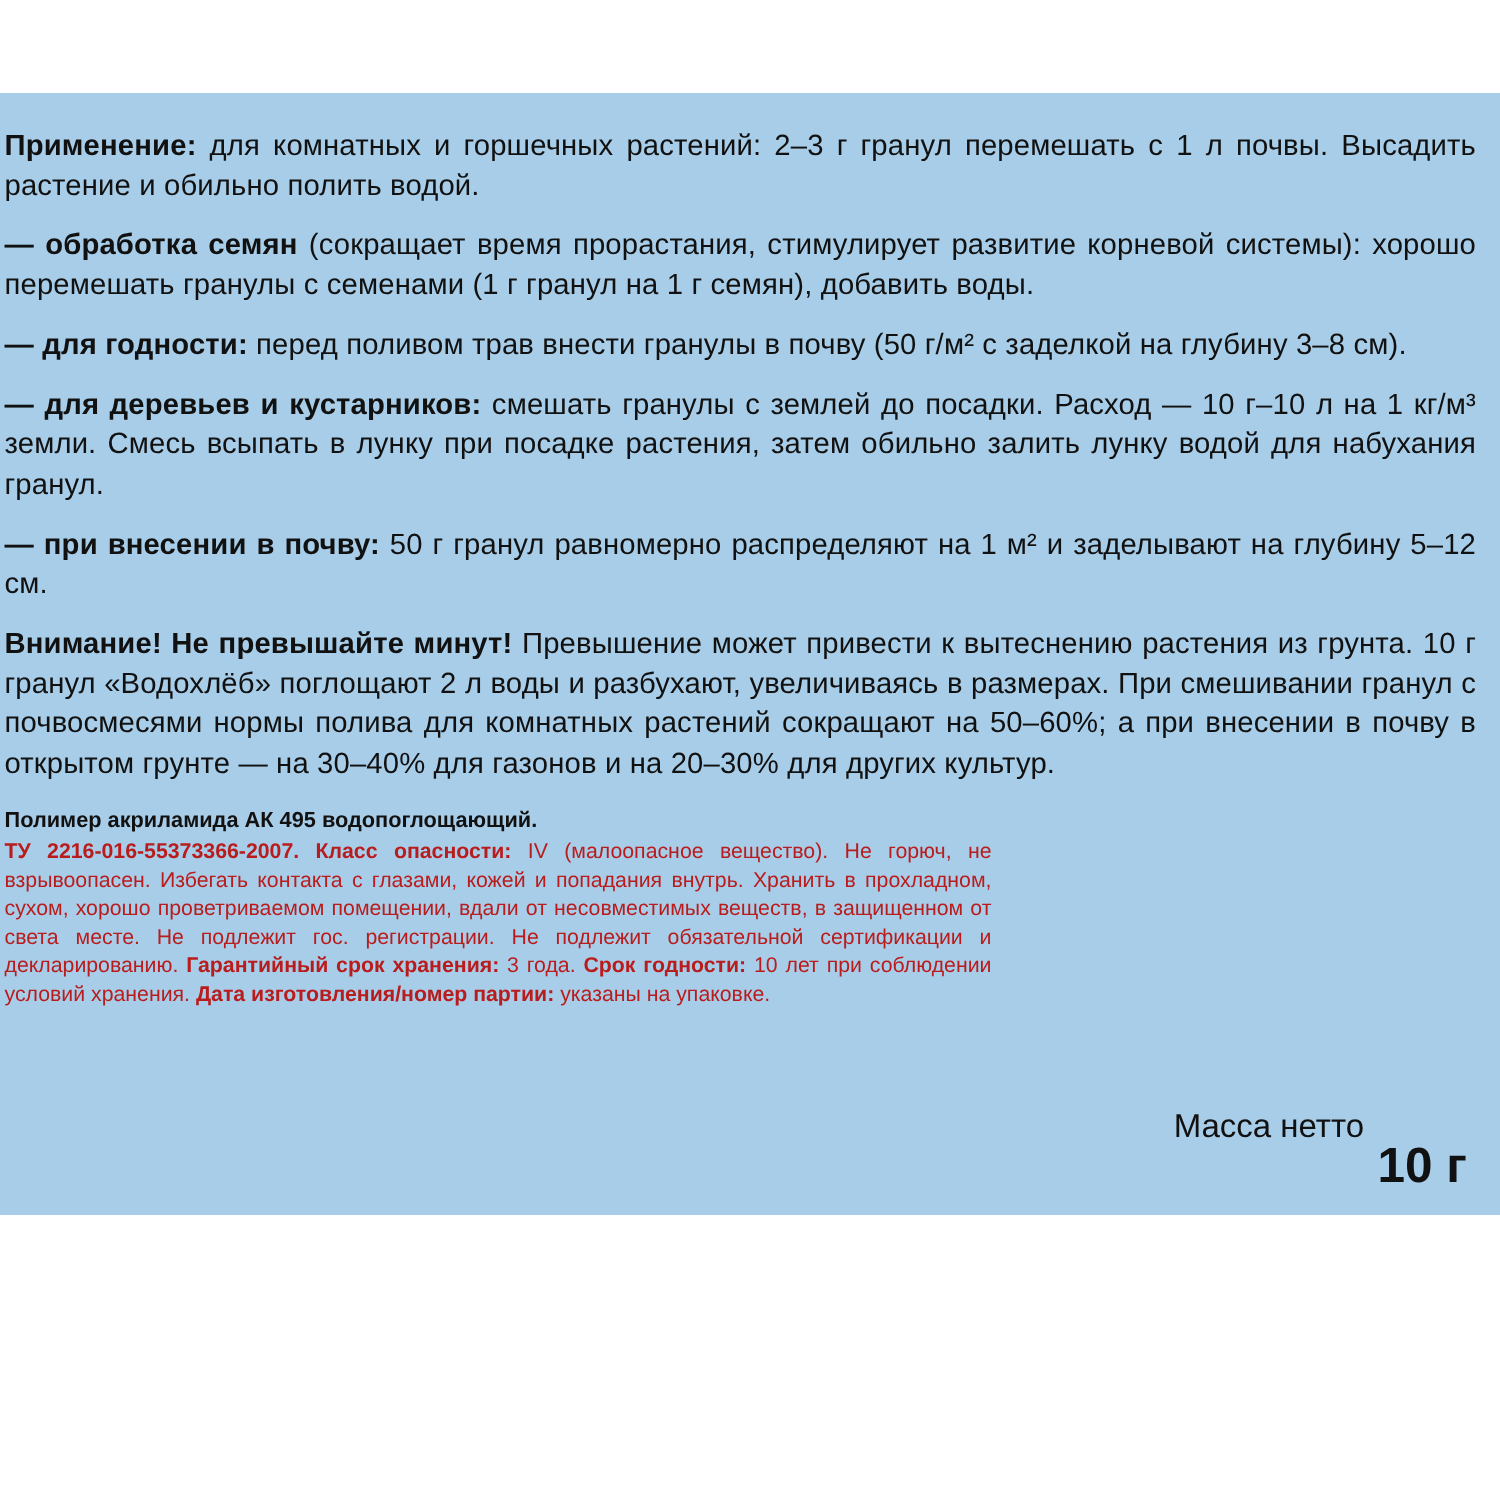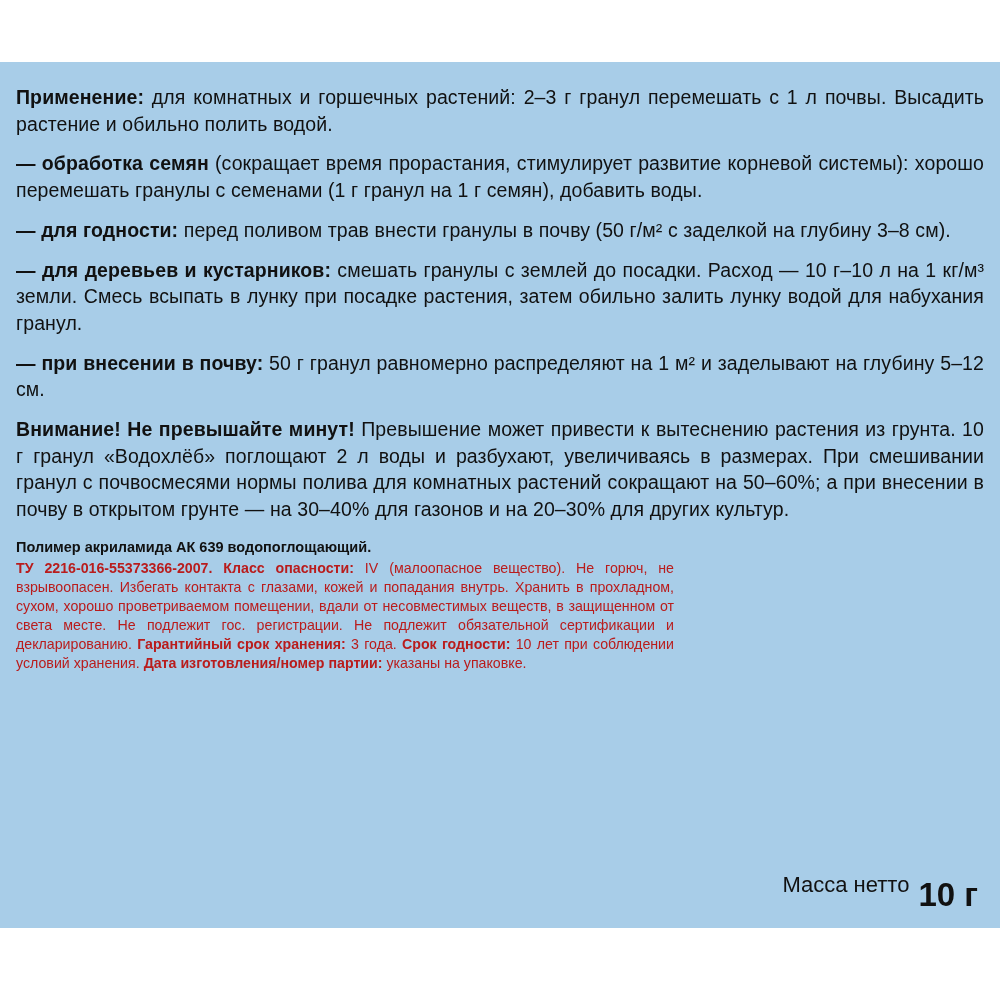--- a/index.html
+++ b/index.html
@@ -11,24 +11,24 @@
     height: 1000px;
     background: #ffffff;
     font-family: "Liberation Sans", sans-serif;
     overflow: hidden;
   }
   .label {
     position: absolute;
     left: 0;
     top: 62px;
     width: 1000px;
-    height: 866px;
+    height: 748px;
     background: #a8cde8;
     box-sizing: border-box;
-    padding: 22px 16px 0 16px;
+    padding: 22px 16px 0 3px;
   }
   .para {
     font-size: 19.5px;
     line-height: 1.37;
     color: #111111;
     text-align: justify;
     margin: 0 0 13px 0;
     letter-spacing: 0.1px;
     -webkit-hyphens: none;
     hyphens: none;
@@ -58,21 +58,21 @@
     max-width: 658px;
   }
   .fine b {
     font-weight: bold;
   }
   .mass {
     position: absolute;
     right: 22px;
     bottom: 14px;
     display: flex;
-    align-items: center;
+    align-items: flex-start;
     gap: 9px;
   }
   .mass-label {
     font-size: 22px;
     color: #111111;
   }
   .mass-value {
     font-size: 33px;
     font-weight: bold;
     color: #111111;
@@ -107,21 +107,21 @@
   <p class="para">
     <b class="dash">—</b>
     <b>при внесении в почву:</b><span> 50 г гранул равномерно распределяют на 1 м² и заделывают на глубину 5–12 см.</span>
   </p>
 
   <p class="para">
     <b>Внимание! Не превышайте минут!</b><span> Превышение может привести к вытеснению растения из грунта. 10 г гранул «Водохлёб» поглощают 2 л воды и разбухают, увеличиваясь в размерах. При смешивании гранул с почвосмесями нормы полива для комнатных растений сокращают на 50–60%; а при внесении в почву в открытом грунте — на 30–40% для газонов и на 20–30% для других культур.</span>
   </p>
 
   <div class="fineblock">
-    <p class="fine-title">Полимер акриламида АК 639 водопоглощающий.</p>
+    <p class="fine-title">Полимер акриламида АК 495 водопоглощающий.</p>
     <p class="fine"><b>ТУ 2216-016-55373366-2007.</b> <b>Класс опасности:</b><span> IV (малоопасное вещество). Не горюч, не взрывоопасен. Избегать контакта с глазами, кожей и попадания внутрь. Хранить в прохладном, сухом, хорошо проветриваемом помещении, вдали от несовместимых веществ, в защищенном от света месте. Не подлежит гос. регистрации. Не подлежит обязательной сертификации и декларированию. </span><b>Гарантийный срок хранения:</b><span> 3 года. </span><b>Срок годности:</b><span> 10 лет при соблюдении условий хранения. </span><b>Дата изготовления/номер партии:</b><span> указаны на упаковке.</span></p>
   </div>
 
   <div class="mass">
     <span class="mass-label">Масса нетто</span>
     <span class="mass-value">10 г</span>
   </div>
 
 </div>
 

